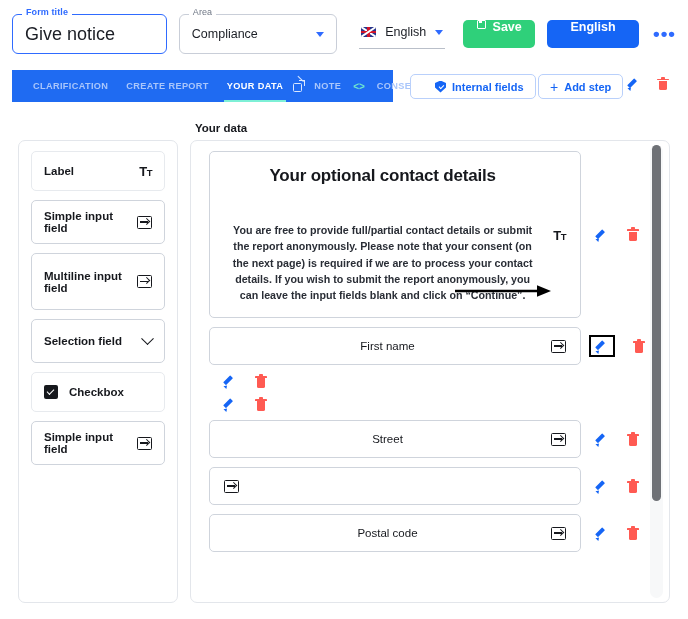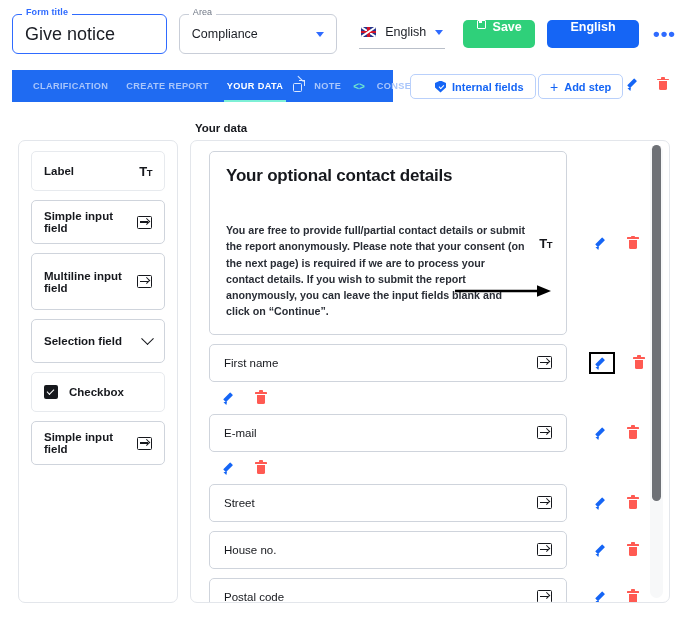--- a/index.html
+++ b/index.html
@@ -226,21 +226,21 @@
   #your-data-panel {
     position: absolute; left: 190px; top: 140px; width: 480px; height: 463px;
     background: #fff; border: 1px solid #e3e6eb; border-radius: 7px;
     overflow: hidden;
   }
   .yd-scroll {
     position: absolute; inset: 0; padding: 10px 16px 0 18px;
     display: flex; flex-direction: column; gap: 9px;
   }
   .yd-row {
-    display: flex; align-items: center; gap: 14px; flex: none;
+    display: flex; align-items: center; gap: 0; flex: none; text-align: center;
   }
   .yd-card {
     flex: 1; border: 1px solid #cfd4dc; border-radius: 5px; background: #fff;
     display: flex; align-items: center; padding: 0 14px; min-height: 38px;
     position: relative;
   }
   .yd-row .actions {
     width: 72px; display: flex; align-items: center; justify-content: center; gap: 18px;
     flex: none;
   }
@@ -431,33 +431,20 @@
       <div class="yd-row">
         <div class="actions">
           <span class="pencil-icon"></span>
           <span class="trash-icon">
               <span class="lid"></span>
               <span class="can"></span>
             </span>
         </div>
       </div>
 
-      <div class="yd-row">
-        <div class="yd-card">
-          <span class="yd-field-label">E-mail</span>
-          <span class="icon-input"></span>
-        </div>
-        <div class="actions">
-          <span class="pencil-icon"></span>
-          <span class="trash-icon">
-              <span class="lid"></span>
-              <span class="can"></span>
-            </span>
-        </div>
-      </div>
 
       <div class="yd-row">
         <div class="actions">
           <span class="pencil-icon"></span>
           <span class="trash-icon">
               <span class="lid"></span>
               <span class="can"></span>
             </span>
         </div>
       </div>
@@ -471,21 +458,20 @@
           <span class="pencil-icon"></span>
           <span class="trash-icon">
               <span class="lid"></span>
               <span class="can"></span>
             </span>
         </div>
       </div>
 
       <div class="yd-row">
         <div class="yd-card">
-          <span class="yd-field-label">House no.</span>
           <span class="icon-input"></span>
         </div>
         <div class="actions">
           <span class="pencil-icon"></span>
           <span class="trash-icon">
               <span class="lid"></span>
               <span class="can"></span>
             </span>
         </div>
       </div>

